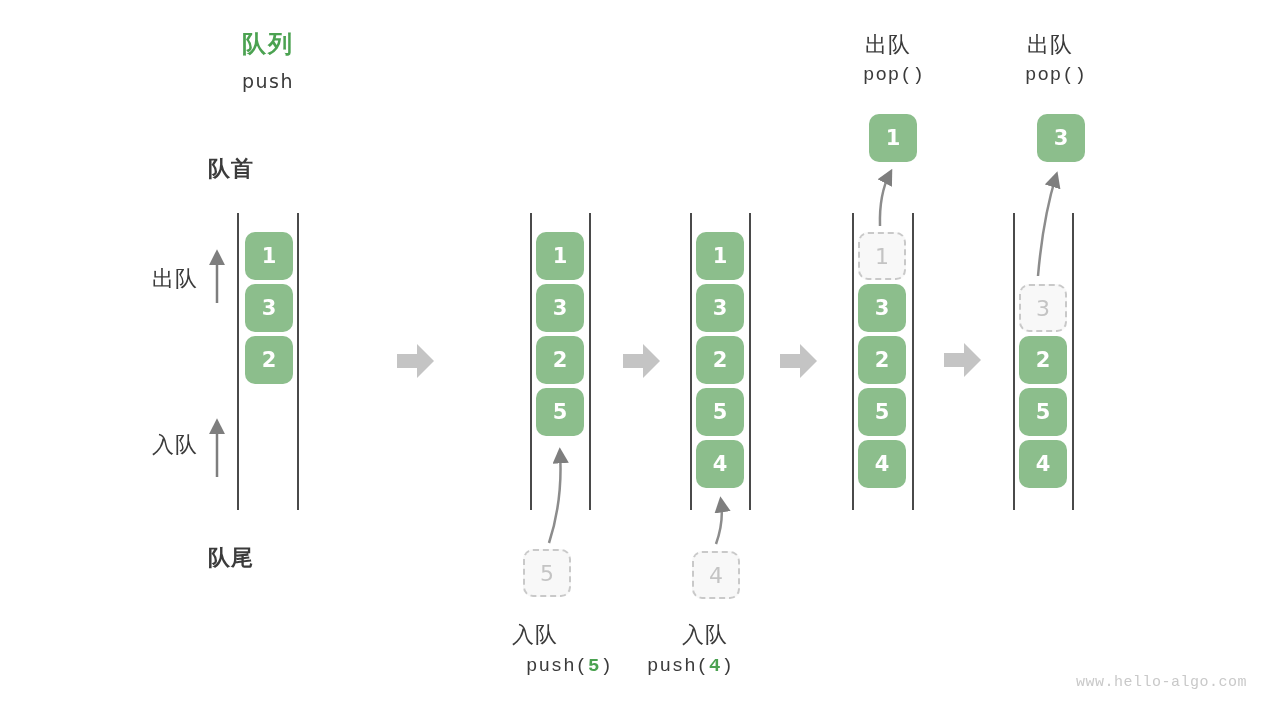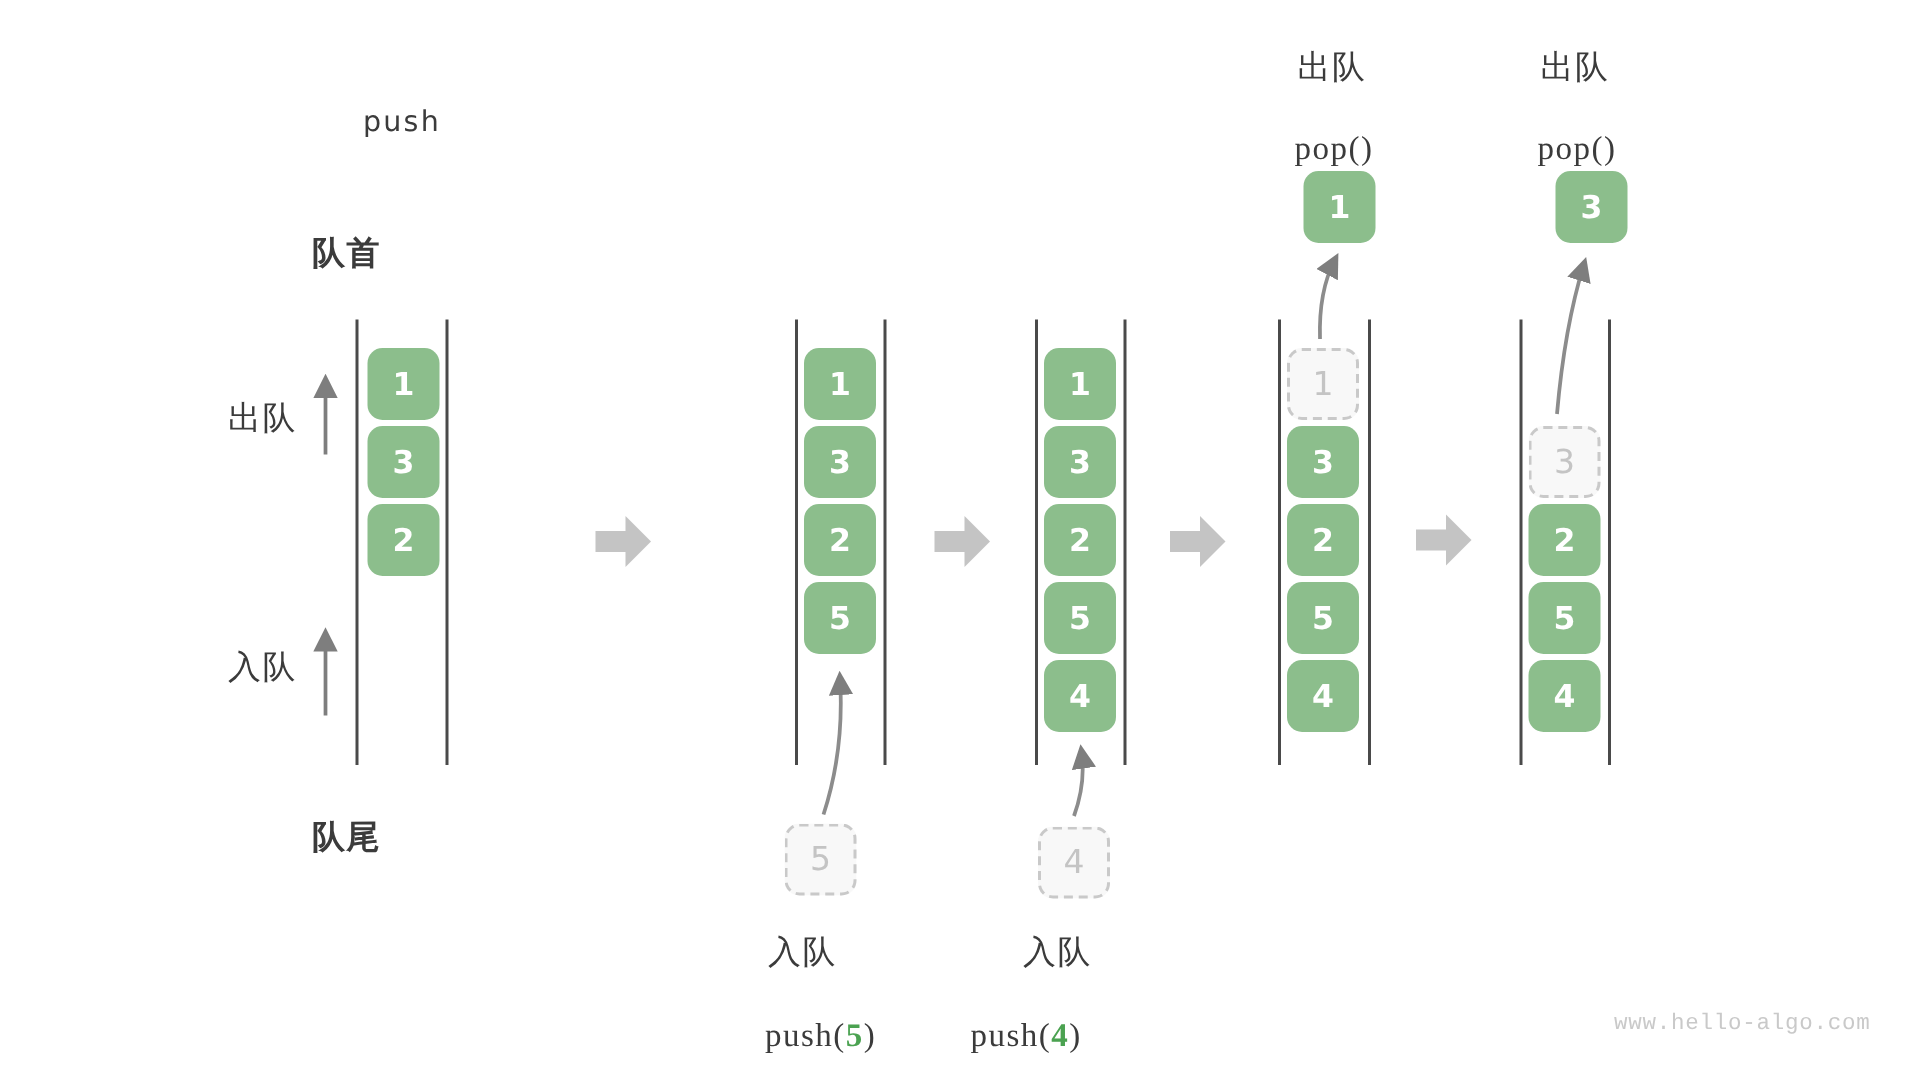--- a/index.html
+++ b/index.html
@@ -14,37 +14,38 @@
     background:var(--green-box,#8CBE8C);border-radius:10px;
     color:#ffffff;font-size:21px;font-weight:bold;
     display:flex;align-items:center;justify-content:center;
   }
   .ghost{
     background:var(--ghost-fill,#f8f8f8);
     border:2px dashed var(--ghost-border,#c9c9c9);
     color:var(--ghost-text,#c4c4c4);font-weight:normal;font-size:22px;
   }
   .zh{position:absolute;font-size:22px;font-weight:normal;color:var(--ink,#3b3b3b);letter-spacing:1px;white-space:nowrap;}
-  .mono{position:absolute;font-family:Liberation Serif, serif;font-size:22px;color:var(--ink,#3b3b3b);letter-spacing:1px;white-space:nowrap;margin-top:22px;}
+  .mono{position:absolute;font-family:Liberation Mono, monospace;font-size:19px;color:var(--ink,#3b3b3b);letter-spacing:1px;white-space:nowrap;}
   .accent{color:var(--green-accent,#4BA251);font-weight:bold;}
   .title-zh{position:absolute;left:208px;top:28px;width:120px;text-align:center;font-size:24px;font-weight:bold;color:var(--green-accent,#4BA251);letter-spacing:2px;}
   .title-en{position:absolute;left:208px;top:70px;width:120px;text-align:center;font-size:19px;color:var(--ink,#3b3b3b);letter-spacing:1.5px;}
   .side-label{position:absolute;left:208px;width:120px;text-align:left;font-size:22px;font-weight:bold;color:var(--ink,#3b3b3b);letter-spacing:1px;}
   .overlay{position:absolute;left:0;top:0;width:1280px;height:720px;pointer-events:none;}
   .watermark{
     position:absolute;left:1076px;top:674px;
     font-family:Liberation Mono, monospace;
     font-size:15px;color:var(--watermark,#c9c9c9);letter-spacing:0.5px;
   }
 </style>
 </head>
 <body>
 
 <div class="canvas">
 
+  <div class="title-zh">队列</div>
   <div class="title-en">push</div>
   <div class="side-label" style="top:154px;">队首</div>
   <div class="side-label" style="top:543px;">队尾</div>
   <div class="zh" style="left:152px;top:264px;">出队</div>
   <div class="zh" style="left:152px;top:430px;">入队</div>
 
   <div class="wall" style="left:237px;"></div>
   <div class="wall" style="left:297px;"></div>
   <div class="wall" style="left:530px;"></div>
   <div class="wall" style="left:589px;"></div>
@@ -58,21 +59,21 @@
   <div class="cell" style="left:245px;top:232px;">1</div>
   <div class="cell" style="left:245px;top:284px;">3</div>
   <div class="cell" style="left:245px;top:336px;">2</div>
 
   <div class="cell" style="left:536px;top:232px;">1</div>
   <div class="cell" style="left:536px;top:284px;">3</div>
   <div class="cell" style="left:536px;top:336px;">2</div>
   <div class="cell" style="left:536px;top:388px;">5</div>
   <div class="cell ghost" style="left:523px;top:549px;">5</div>
   <div class="zh" style="left:512px;top:620px;">入队</div>
-  <div class="mono" style="left:510px;top:655px;"><span>push(</span><span class="accent">5</span><span>)</span></div>
+  <div class="mono" style="left:526px;top:655px;"><span>push(</span><span class="accent">5</span><span>)</span></div>
 
   <div class="cell" style="left:696px;top:232px;">1</div>
   <div class="cell" style="left:696px;top:284px;">3</div>
   <div class="cell" style="left:696px;top:336px;">2</div>
   <div class="cell" style="left:696px;top:388px;">5</div>
   <div class="cell" style="left:696px;top:440px;">4</div>
   <div class="cell ghost" style="left:692px;top:551px;">4</div>
   <div class="zh" style="left:682px;top:620px;">入队</div>
   <div class="mono" style="left:647px;top:655px;"><span>push(</span><span class="accent">4</span><span>)</span></div>
 

